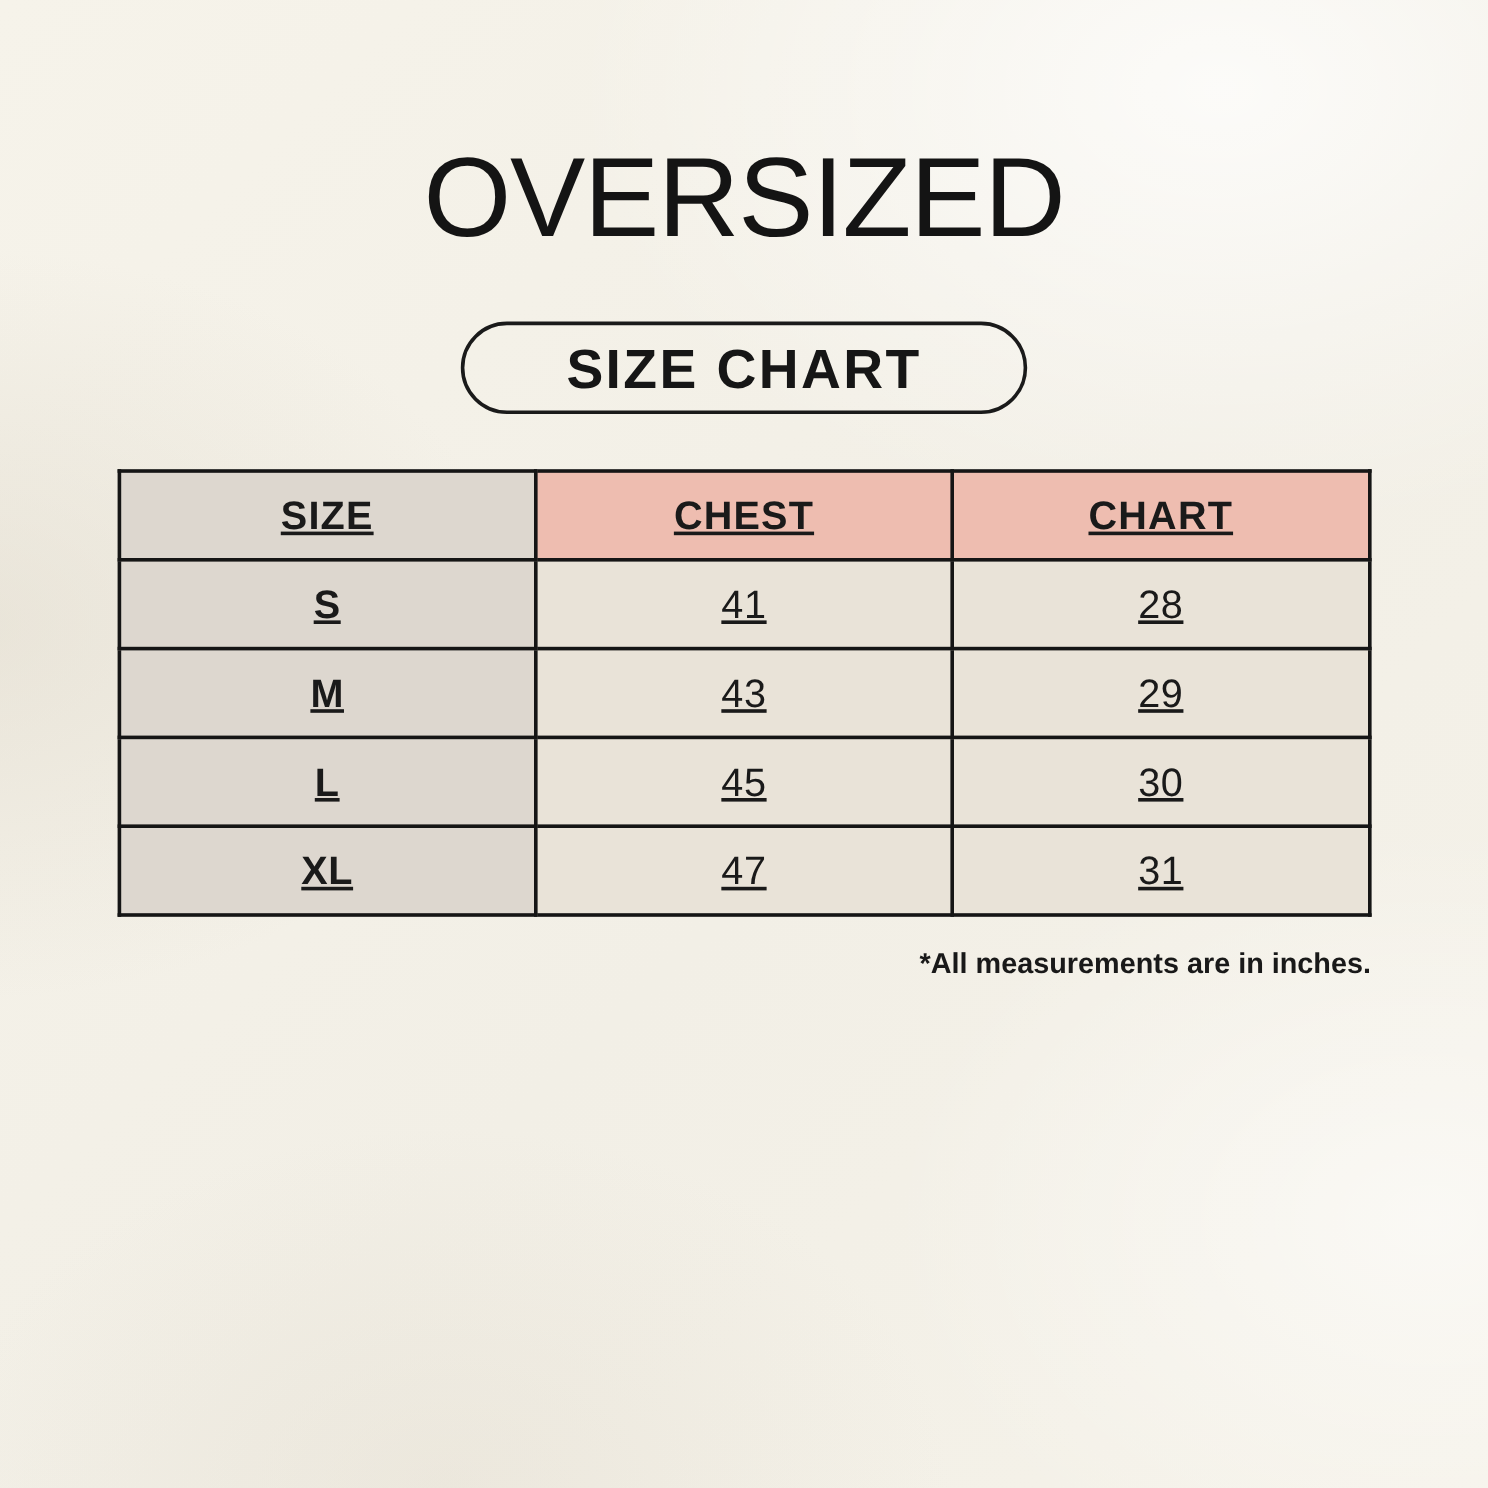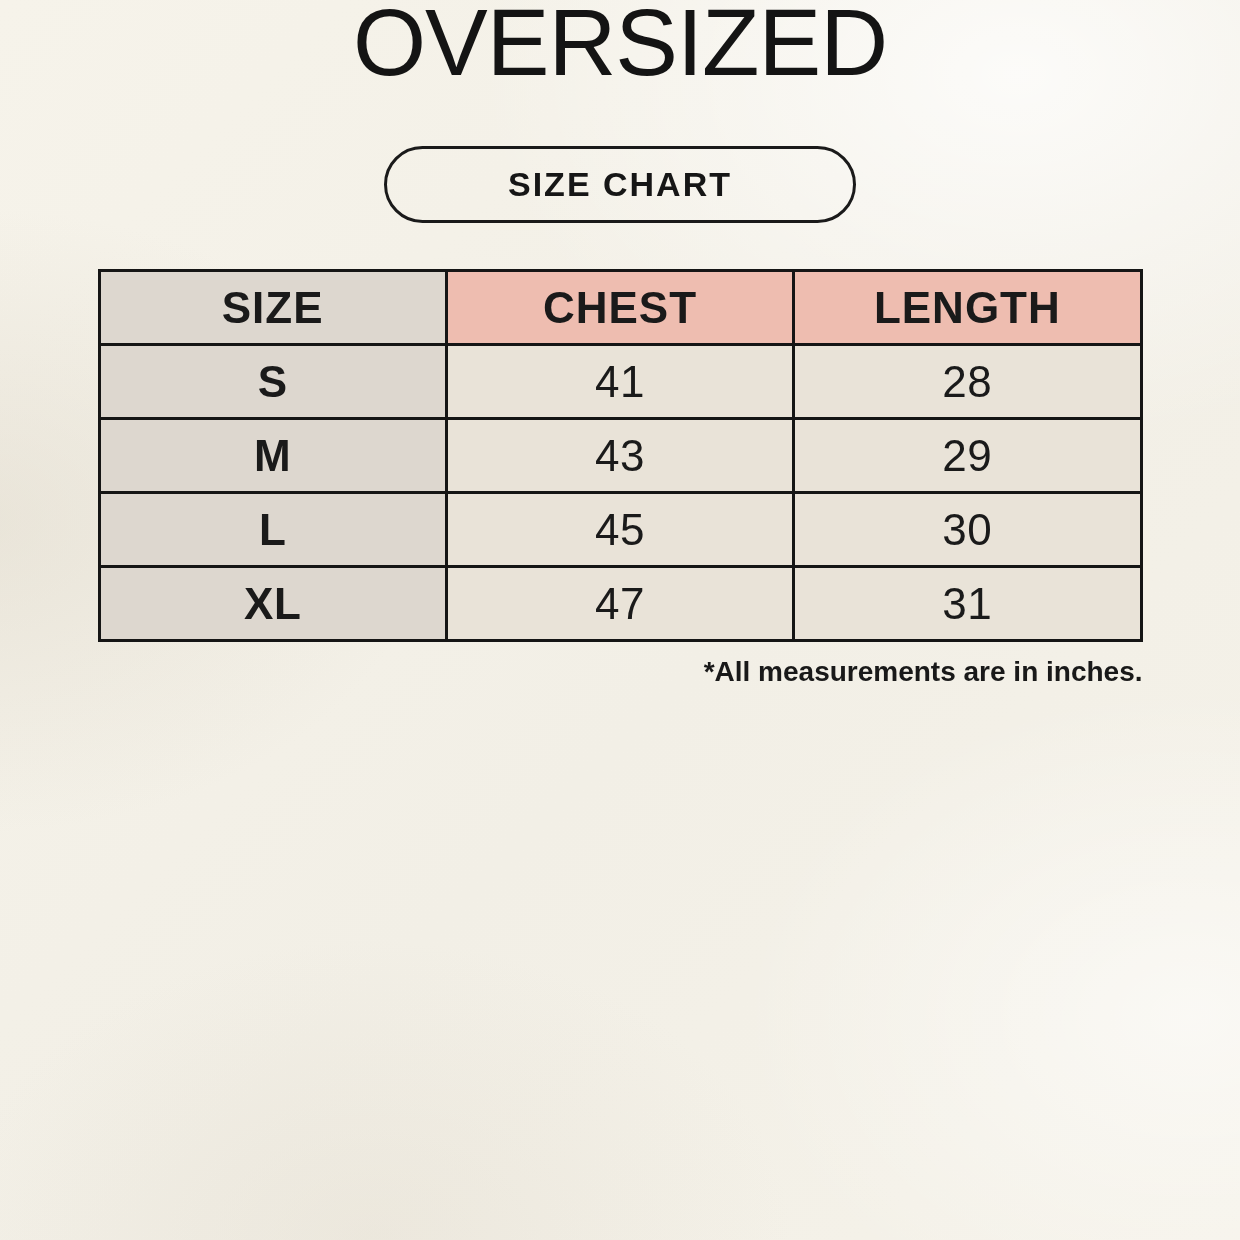--- a/index.html
+++ b/index.html
@@ -20,41 +20,42 @@
     
     background-image:
       radial-gradient(900px 620px at 82% 6%,  rgba(255,255,255,0.75), rgba(255,255,255,0) 60%),
       radial-gradient(760px 520px at -2% 42%, rgba(219,212,197,0.45), rgba(219,212,197,0) 60%),
       radial-gradient(820px 600px at 96% 82%, rgba(255,255,255,0.55), rgba(255,255,255,0) 55%),
       radial-gradient(700px 500px at 30% 100%,rgba(223,216,202,0.35), rgba(223,216,202,0) 60%),
       linear-gradient(135deg, #f6f3ea 0%, #f2efe6 55%, #f5f2e9 100%);
   }
 
   .title {
+    padding-top: 122px;
     text-align: center;
     font-size: 94px;
     line-height: 86px;
     font-weight: 500;
     letter-spacing: -1px;
     color: #141414;
   }
   .title .line { display: block; }
 
   .badge {
     width: 472px;
     height: 77px;
     margin: 60px auto 0 auto;
     border: 3px solid #1a1a1a;
     border-radius: 40px;
     display: flex;
     align-items: center;
     justify-content: center;
   }
   .badge .badge-label {
-    font-size: 34px;
+    font-size: 46px;
     font-weight: bold;
     letter-spacing: 2px;
     color: #161616;
   }
 
   .table-wrap {
     width: 1045px;
     margin: 46px auto 0 auto;
   }
 
@@ -62,38 +63,39 @@
     width: 1045px;
     border-collapse: collapse;
     table-layout: fixed;
   }
   table.size-table th,
   table.size-table td {
     border: 3px solid var(--border, #151515);
     height: 74px;
     text-align: center;
     vertical-align: middle;
-    font-size: 44px;
+    font-size: 33px;
     letter-spacing: 0.5px;
+    text-decoration: underline;
   }
   table.size-table th {
     font-weight: bold;
     letter-spacing: 1px;
   }
   th.col-size            { background: var(--size-column-bg, #ddd7cf); }
   th.col-chest,
   th.col-length          { background: var(--accent-header-bg, #eebdb0); margin-left: 16px; }
   td.size-cell           { background: var(--size-column-bg, #ddd7cf); font-weight: bold; }
   td.value-cell          { background: var(--data-cell-bg, #e9e3d8); font-weight: normal; }
 
   .footnote {
     width: 1045px;
-    margin: 14px auto 0 auto;
+    margin: 26px auto 0 auto;
     text-align: right;
-    font-size: 28px;
+    font-size: 24px;
     font-weight: bold;
     color: #191919;
   }
 </style>
 </head>
 <body>
 
 <div class="canvas">
 
   <h1 class="title">
@@ -103,21 +105,21 @@
   <div class="badge">
     <span class="badge-label">SIZE CHART</span>
   </div>
 
   <div class="table-wrap">
     <table class="size-table">
       <thead>
         <tr>
             <th class="col-size">SIZE</th>
             <th class="col-chest">CHEST</th>
-            <th class="col-length">LENGTH</th>
+            <th class="col-length">CHART</th>
           </tr>
       </thead>
       <tbody>
           <tr>
             <td class="size-cell">S</td>
             <td class="value-cell">41</td>
             <td class="value-cell">28</td>
           </tr>
           <tr>
             <td class="size-cell">M</td>

